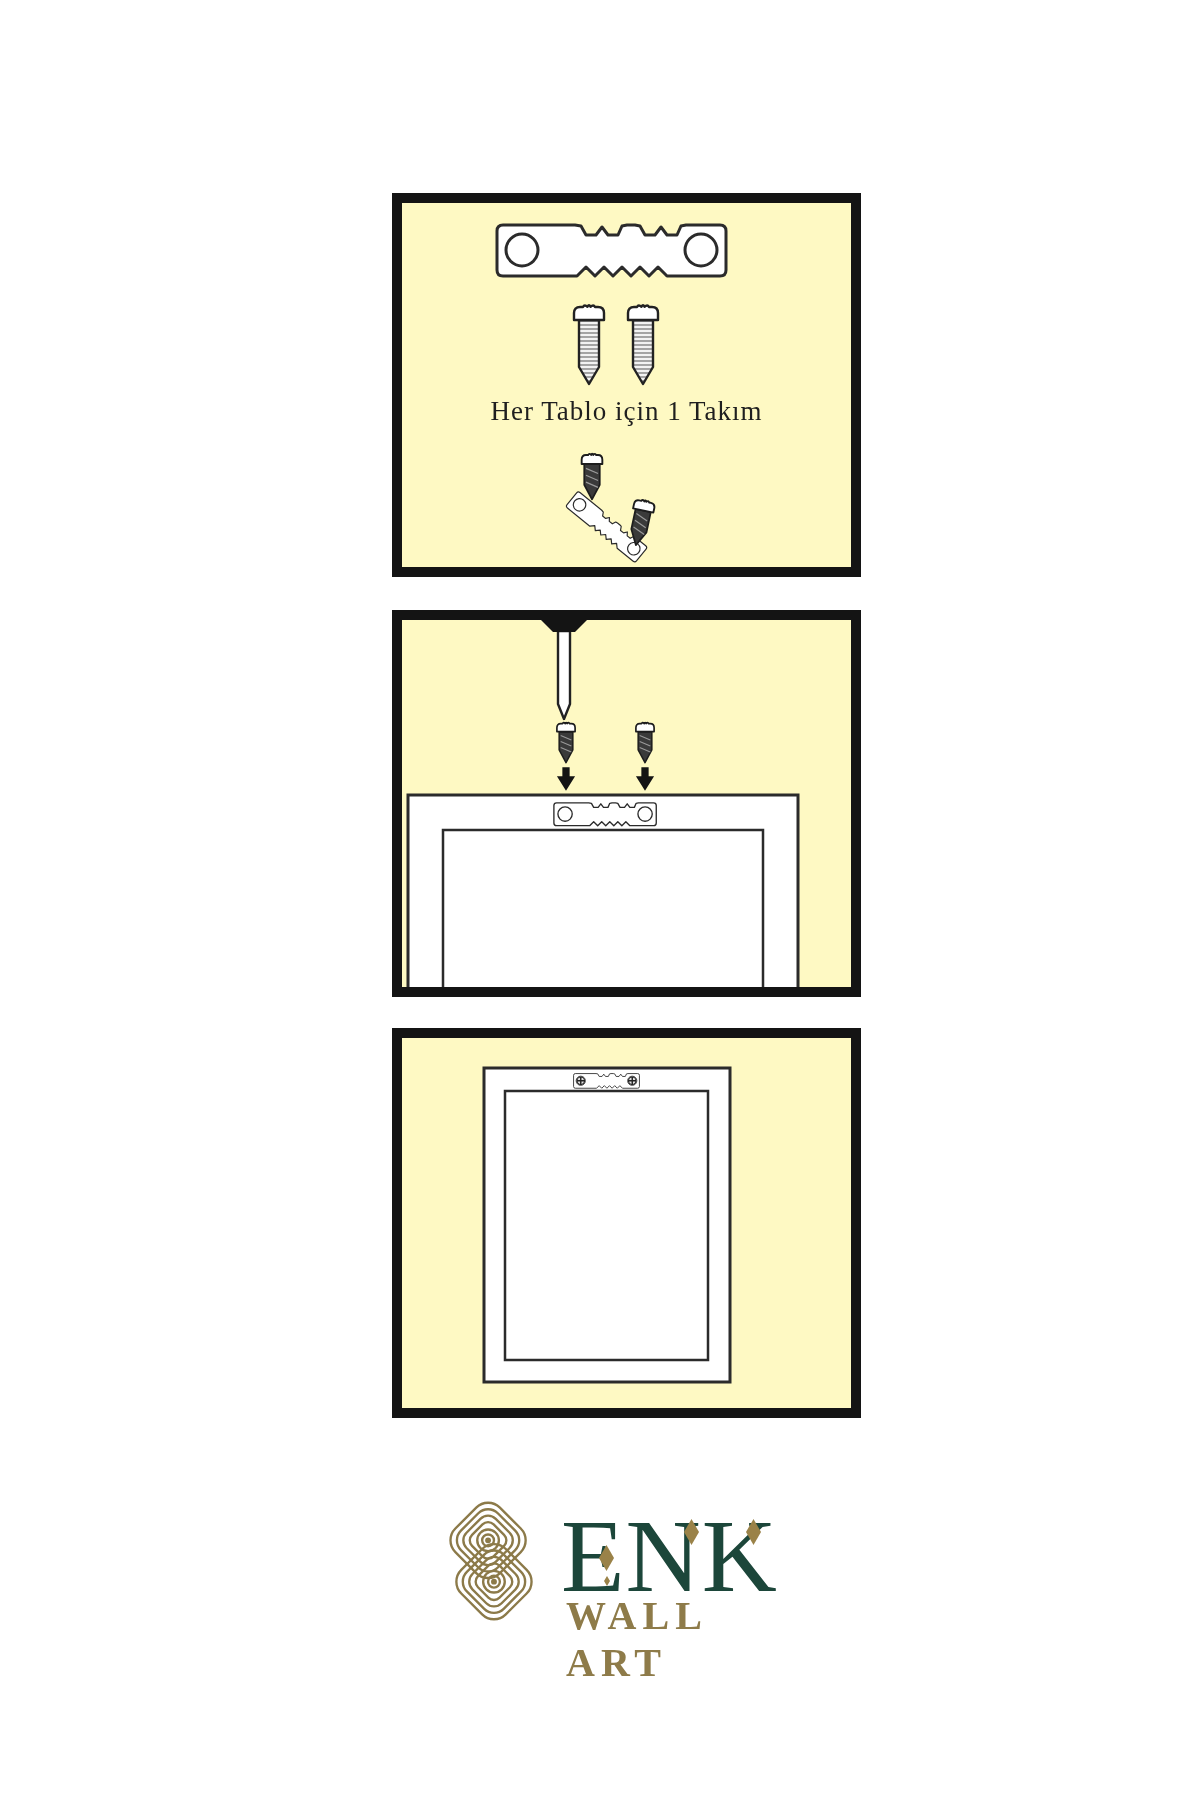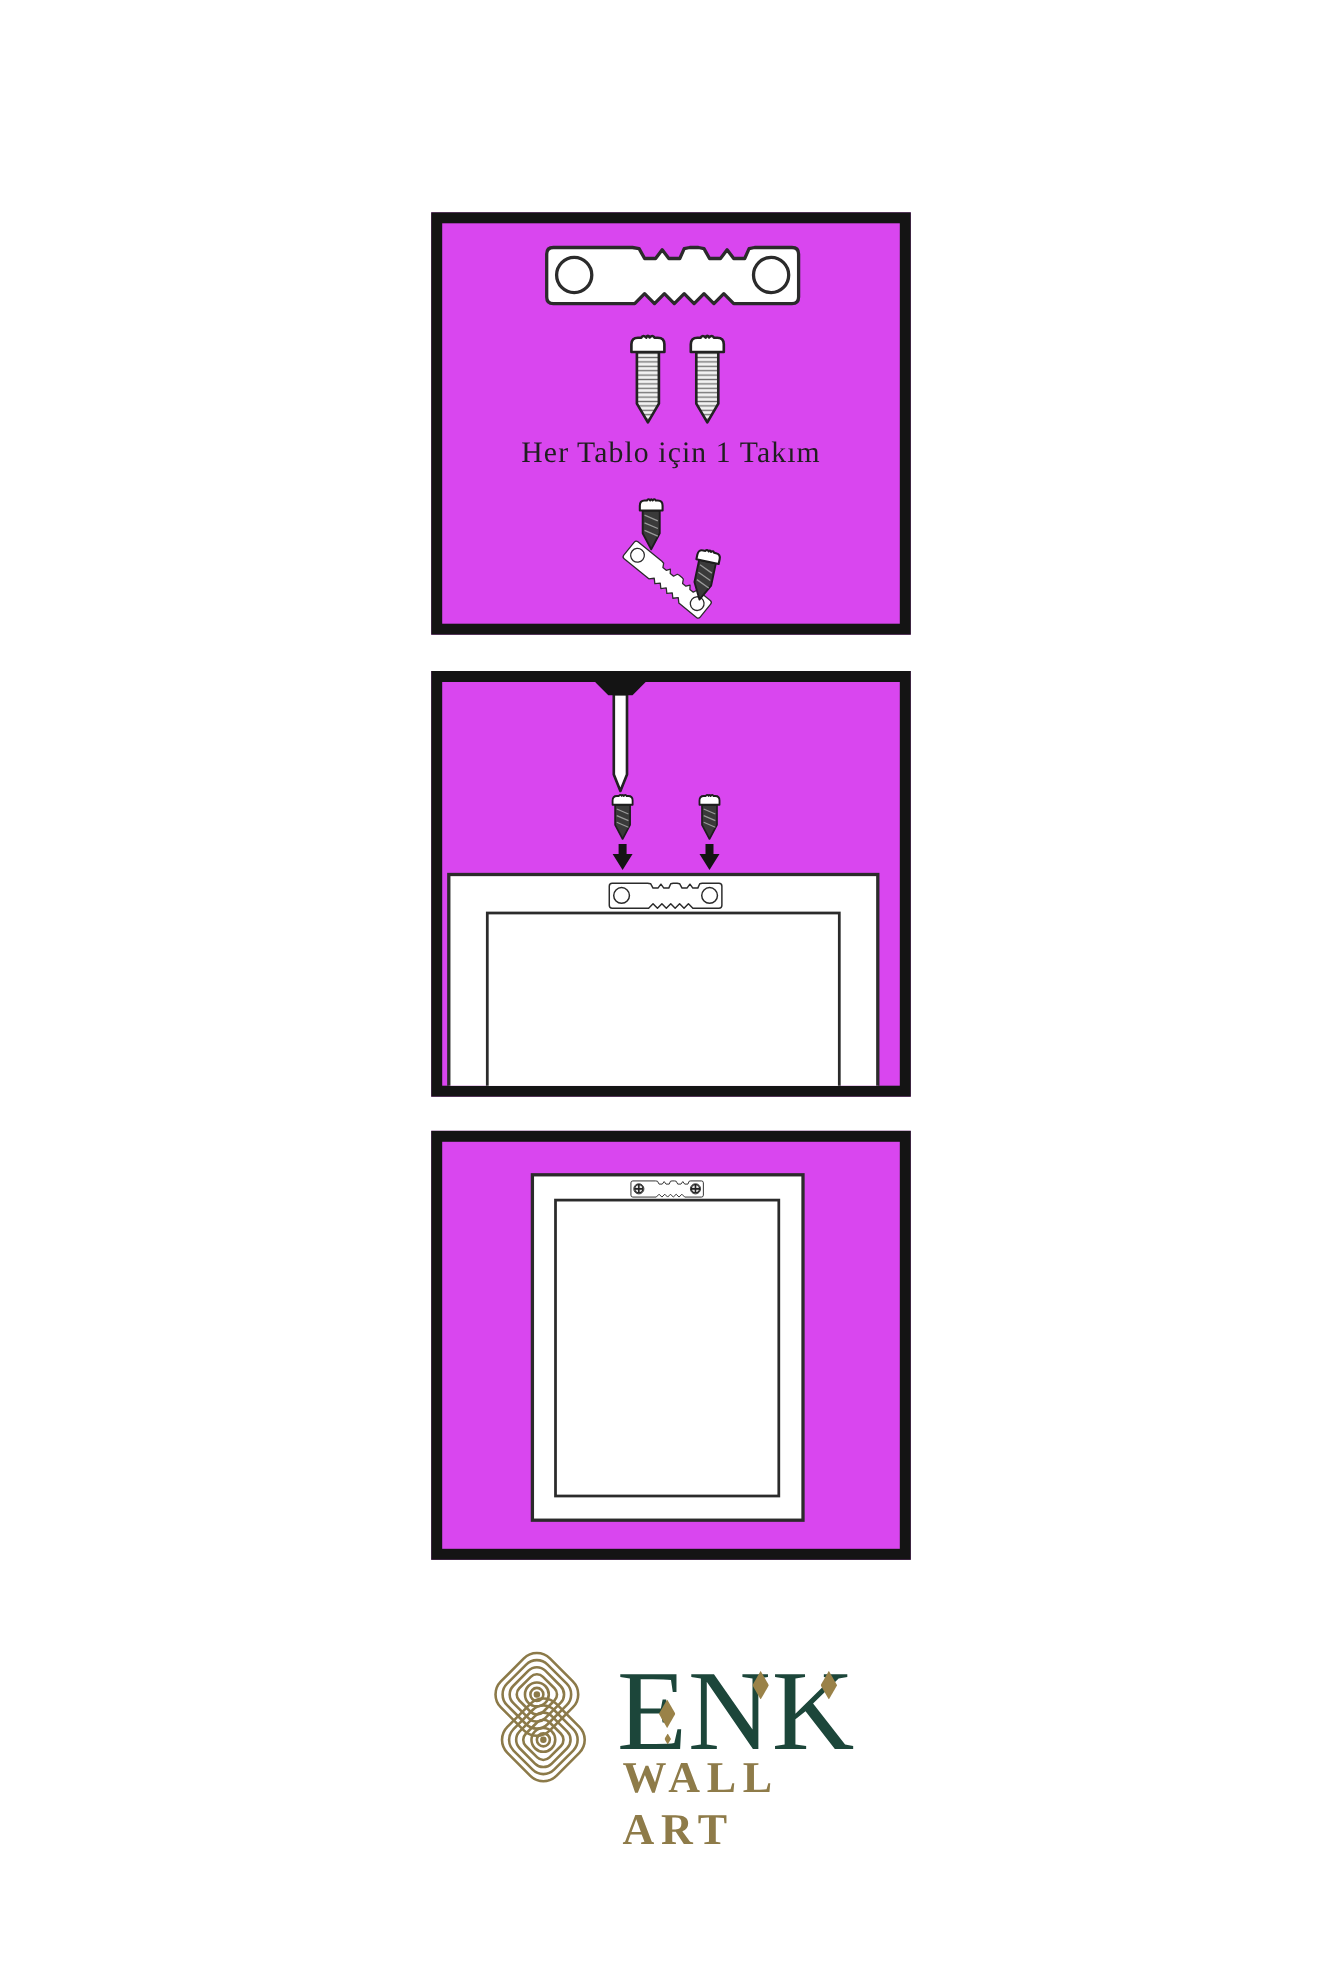--- a/index.html
+++ b/index.html
@@ -1,19 +1,19 @@
 <!DOCTYPE html>
 <html style="--panel-border: #141414; --line: #2b2b2b; --dark-fill: #3a3a3a; --brand-green: #1c463a; --brand-gold: #8e7b49; --brand-gold2: #9a8248;"><head>
 <meta charset="utf-8">
 <style>
   html,body{margin:0;padding:0;background:#fff;}
   .page{position:relative;width:1200px;height:1800px;background:#fff;overflow:hidden;
         font-family:"Liberation Serif", serif;}
-  .panel{position:absolute;left:392px;width:436px;border:10px solid var(--panel-border,#141414);
-         background:#d946ef;box-sizing:border-box;}
+  .panel{position:absolute;left:392px;width:469px;border:10px solid var(--panel-border,#141414);
+         background:#fef9c3;box-sizing:border-box;}
   #panel1{top:193px;height:384px;}
   #panel2{top:610px;height:387px;}
   #panel3{top:1028px;height:390px;}
   .panel svg{position:absolute;left:0;top:0;display:block;}
   .caption{position:absolute;top:193px;left:0;right:0;text-align:center;
            font-size:27px;letter-spacing:1px;color:#1f1f1f;font-weight:400;}
   
   .brand-name{position:absolute;left:561px;top:1504px;width:230px;line-height:1;
               font-size:104px;font-weight:400;letter-spacing:1px;color:var(--brand-green,#1c463a);}
   .brand-sub{position:absolute;left:566px;top:1592px;width:240px;font-size:40px;font-weight:700;

